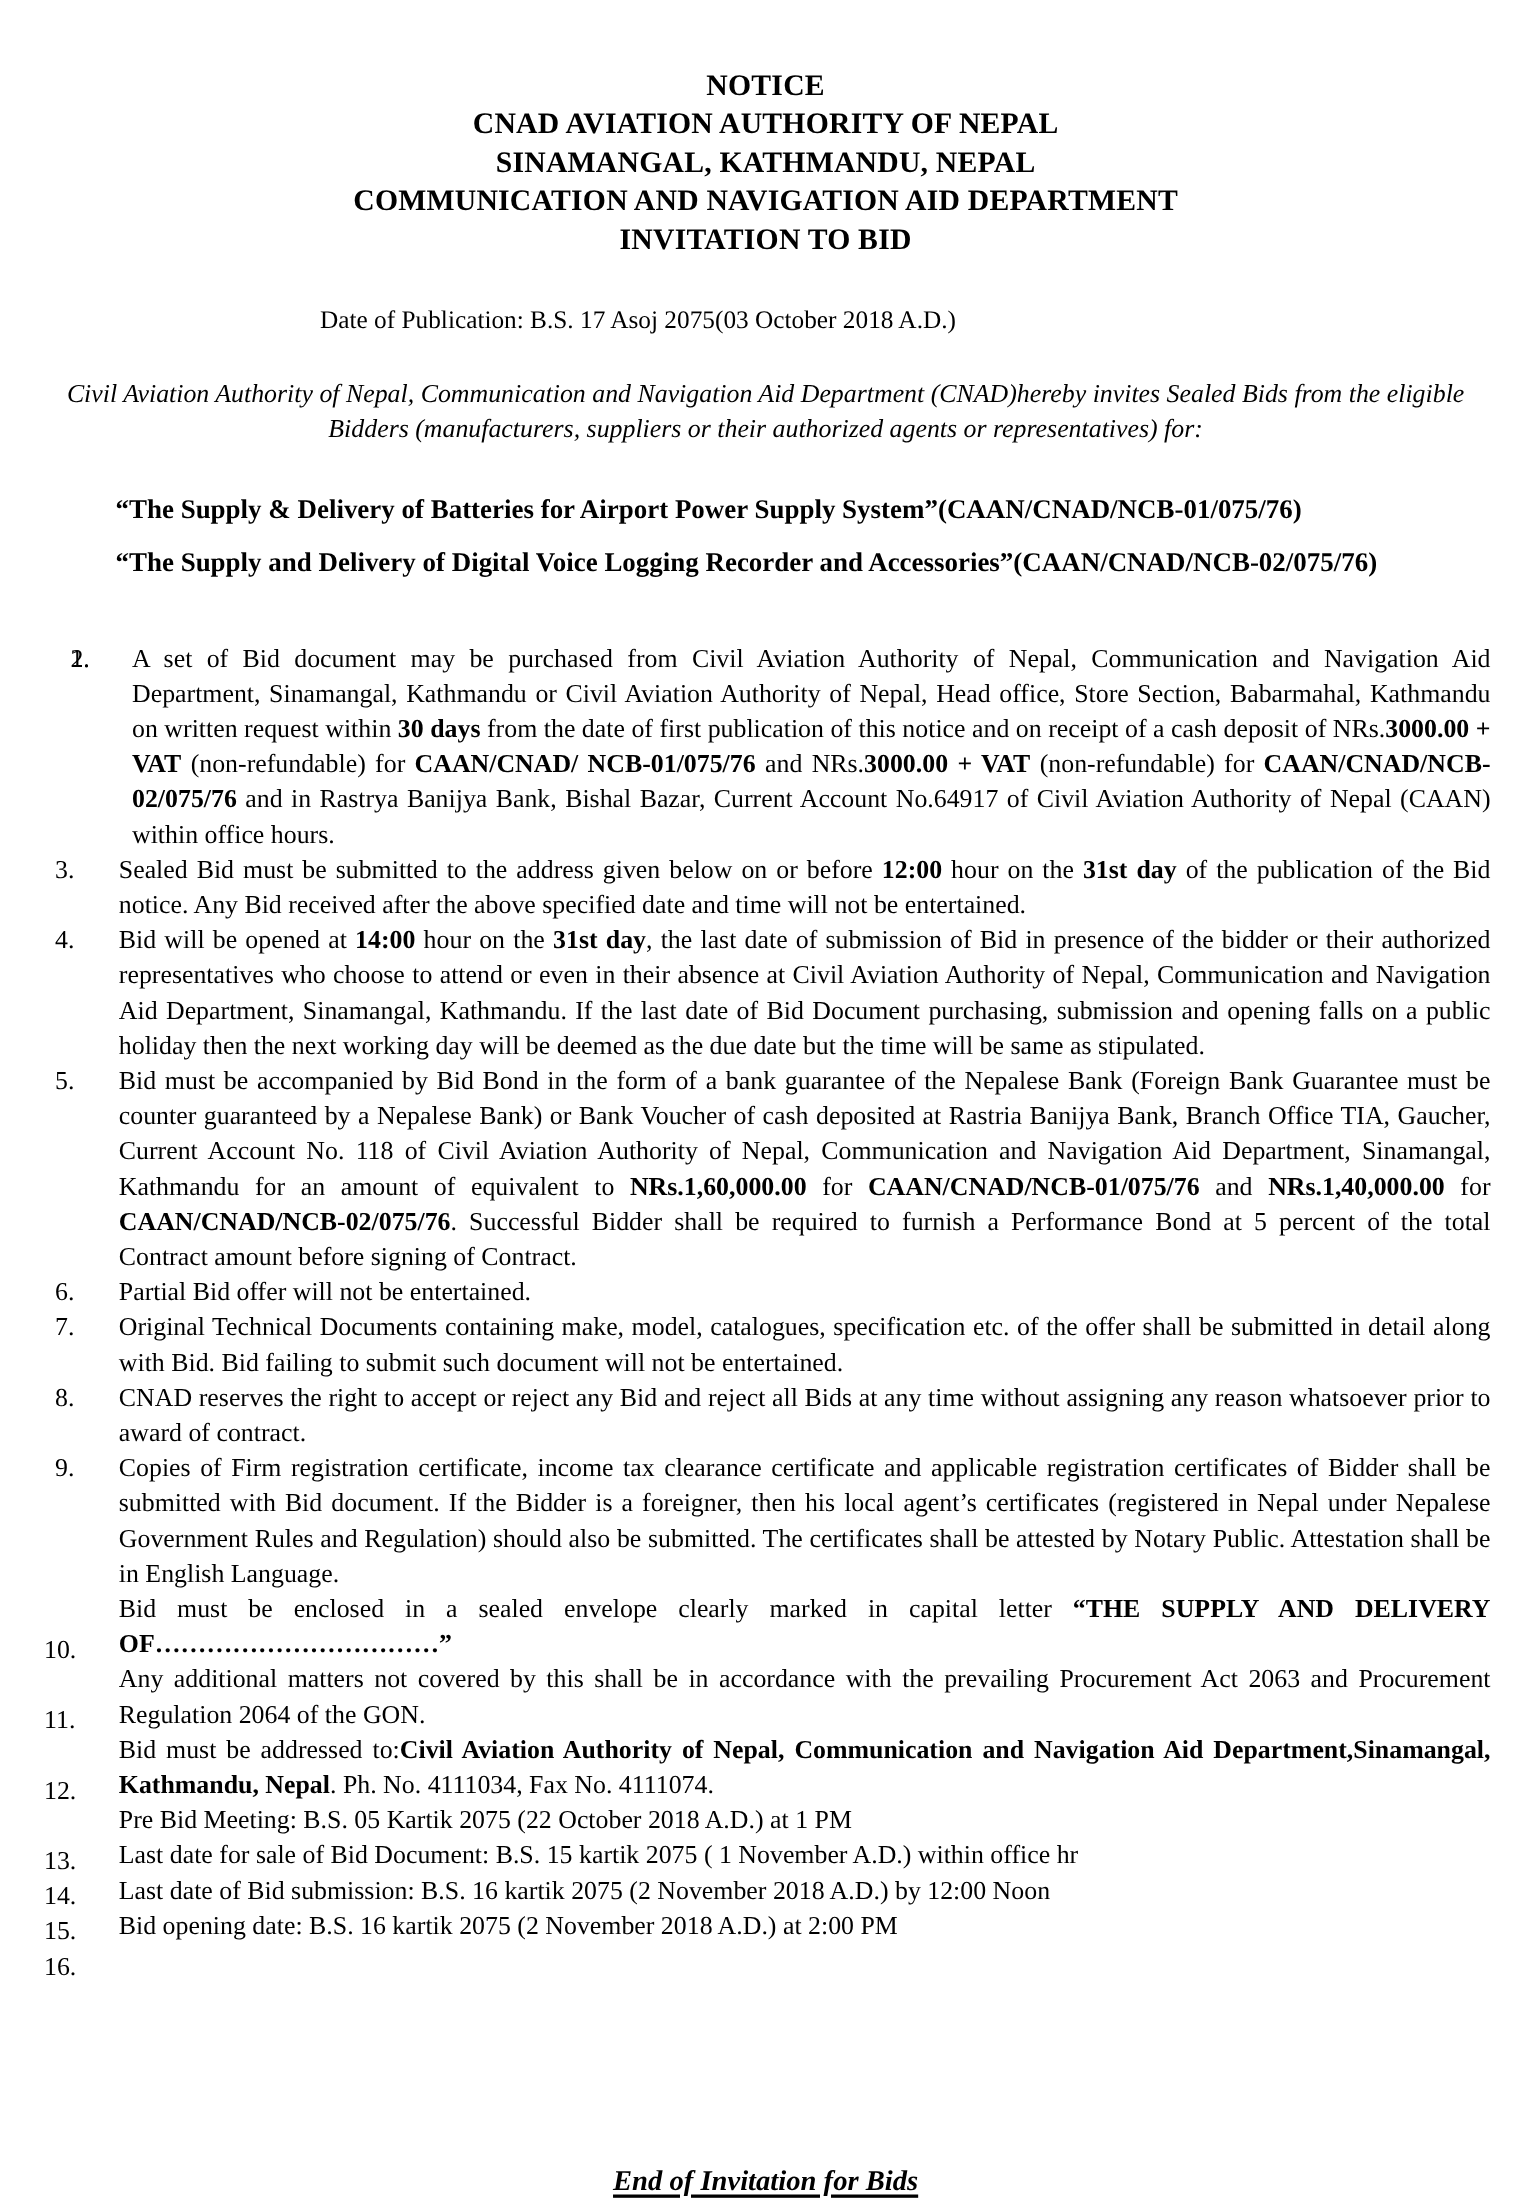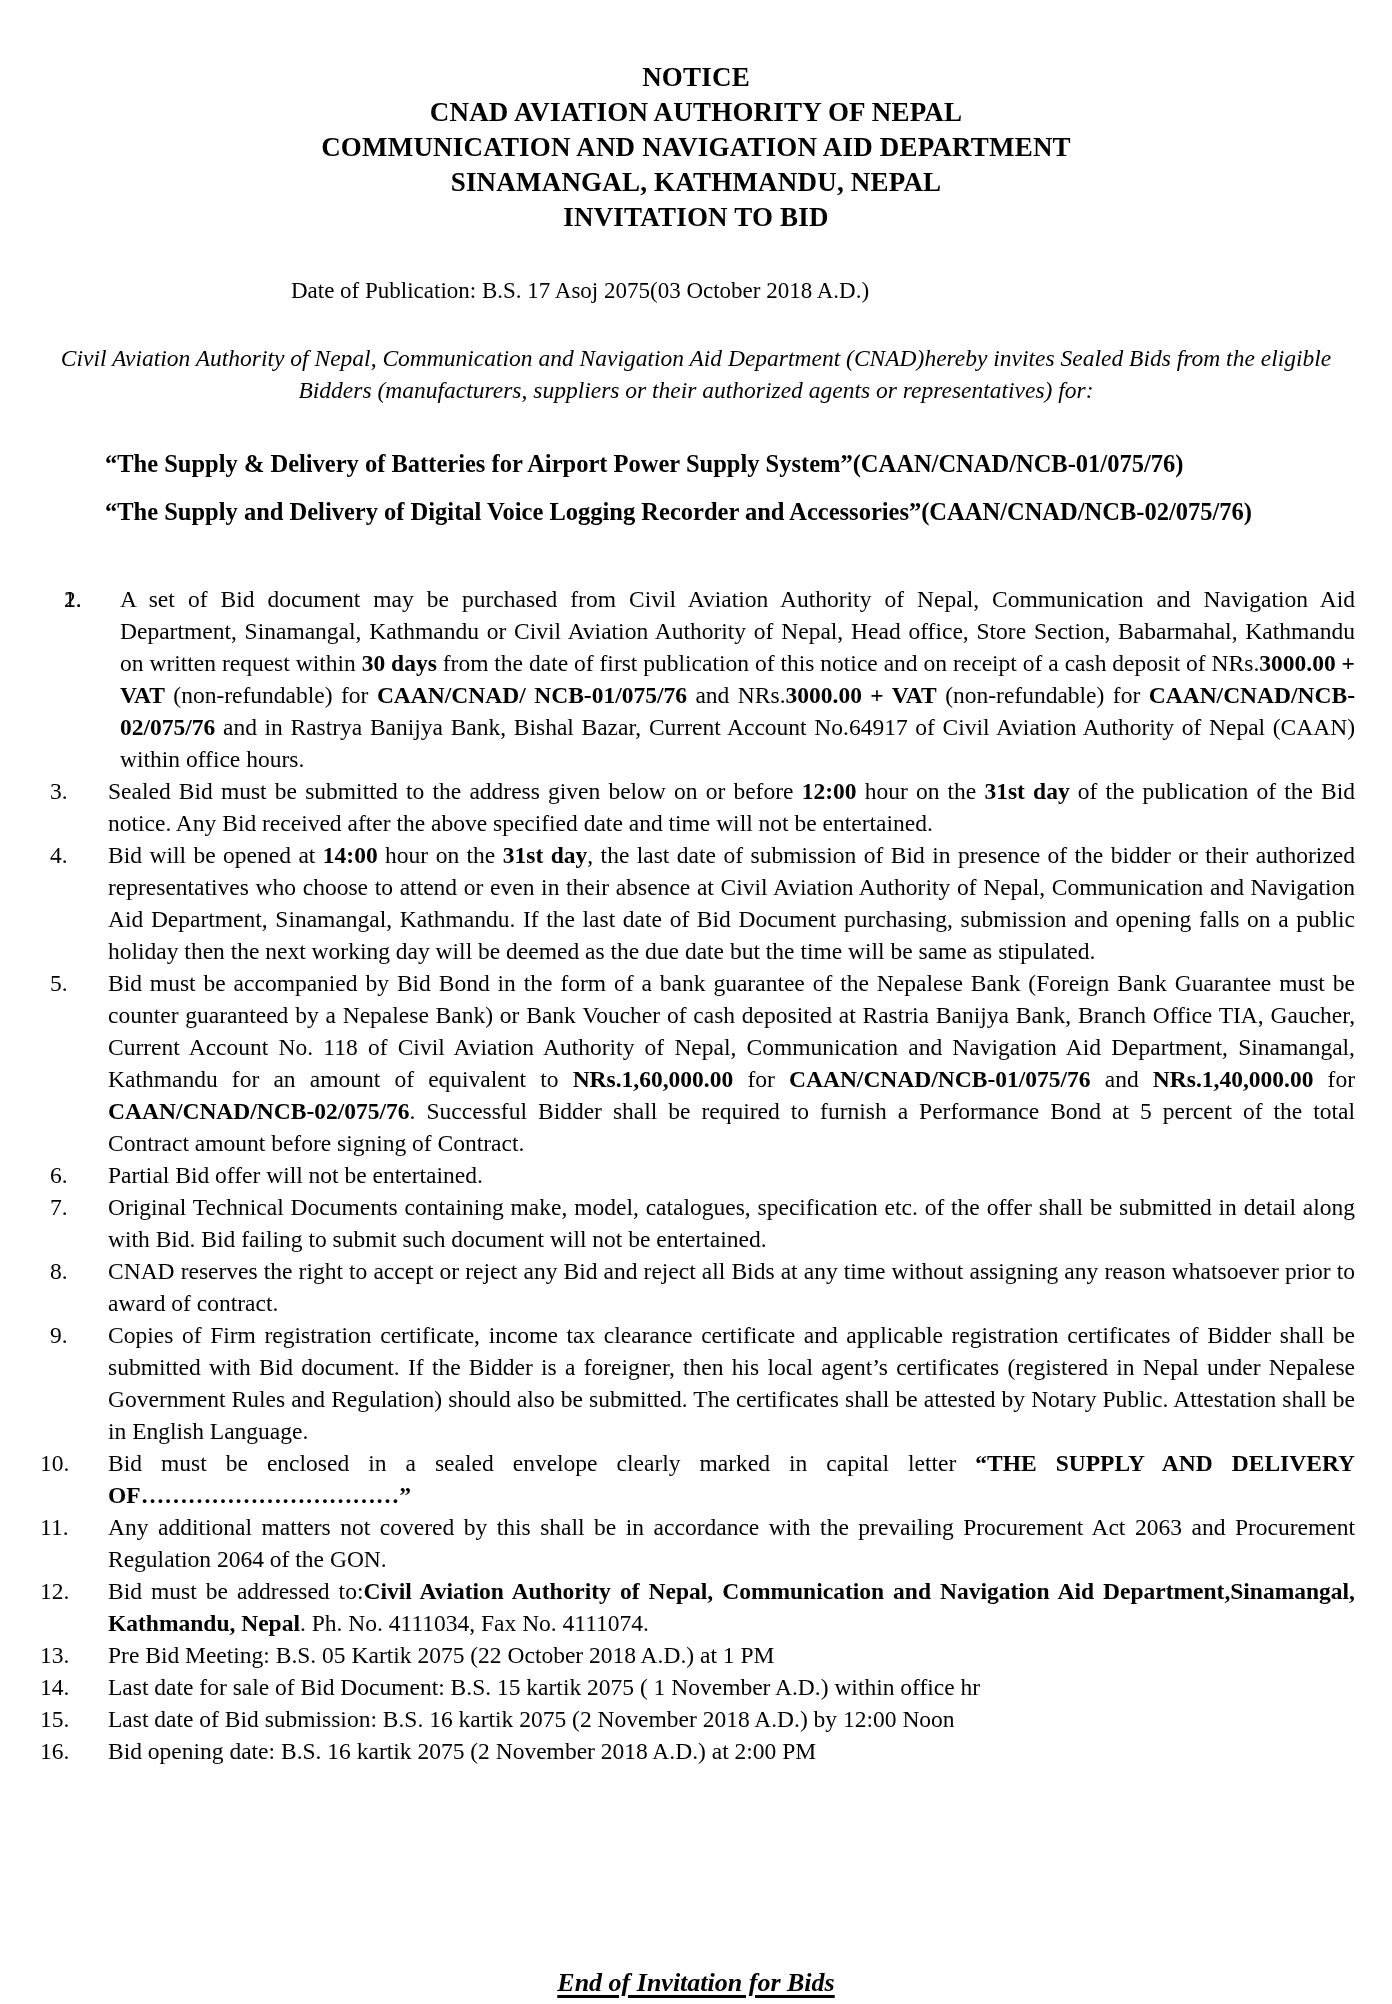--- a/index.html
+++ b/index.html
@@ -10,36 +10,36 @@
   .page { position: absolute; left: 0; top: 0; width: 1392px; height: 2004px; padding-left: 28px; }
   .header { position: absolute; top: 60px; left: 0; width: 1392px; text-align: center; }
   .header .line { font-weight: bold; font-size: 27px; line-height: 35px; letter-spacing: 0.2px; }
   .pubdate { position: absolute; top: 273px; left: 0; width: 1160px; text-align: center; font-weight: normal; font-size: 23px; line-height: 35px; }
   .intro { position: absolute; top: 342px; left: 40px; width: 1312px; text-align: center; font-style: italic; font-size: 23.5px; line-height: 32px; }
   .bidtitles { position: absolute; top: 440px; left: 105px; width: 1260px; font-weight: bold; font-size: 24.5px; line-height: 48px; }
   .bidtitles .bt { text-align: left; }
   ol.items { position: absolute; top: 583px; left: 40px; width: 1315px; margin: 0; padding: 0; list-style: none; }
   ol.items li { position: relative; padding-left: 68px; font-size: 23.5px; line-height: 32px; text-align: justify; text-align-last: left; }
   ol.items li .num { position: absolute; left: 10px; top: 0; width: 50px; text-align: right; padding-right: 8px; box-sizing: border-box; }
-  ol.items li.two-digit .num { left: 0; width: 60px; }
+  ol.items li.two-digit .num { left: 0; width: 60px; margin-top: 37px; }
   ol.items li.first-two .num { left: 24px; width: 40px; }
   ol.items li.first-two { padding-left: 80px; }
   b { font-weight: bold; }
   .end { position: absolute; top: 1968px; left: 0; width: 1392px; text-align: center; font-weight: bold; font-style: italic; font-size: 26px; line-height: 30px; }
   .end span { text-decoration: underline; text-decoration-thickness: 3px; text-underline-offset: 4px; }
 </style>
 </head>
 <body>
 
 <div class="page">
   <div class="header">
     <div class="line">NOTICE</div>
     <div class="line">CNAD AVIATION AUTHORITY OF NEPAL</div>
+    <div class="line">SINAMANGAL, KATHMANDU, NEPAL</div>
     <div class="line">COMMUNICATION AND NAVIGATION AID DEPARTMENT</div>
-    <div class="line">SINAMANGAL, KATHMANDU, NEPAL</div>
     <div class="line">INVITATION TO BID</div>
   </div>
 
   <div class="pubdate">Date of Publication: B.S. 17 Asoj  2075(03 October 2018 A.D.)</div>
 
   <div class="intro">Civil Aviation Authority of Nepal, Communication and Navigation Aid Department (CNAD)hereby invites Sealed Bids from the eligible Bidders (manufacturers, suppliers or their authorized agents or representatives) for:</div>
 
   <div class="bidtitles">
     <div class="bt">“The Supply &amp; Delivery of Batteries  for Airport Power Supply System”(CAAN/CNAD/NCB-01/075/76)</div>
     <div class="bt">“The Supply and Delivery of Digital Voice Logging Recorder and Accessories”(CAAN/CNAD/NCB-02/075/76)</div>

